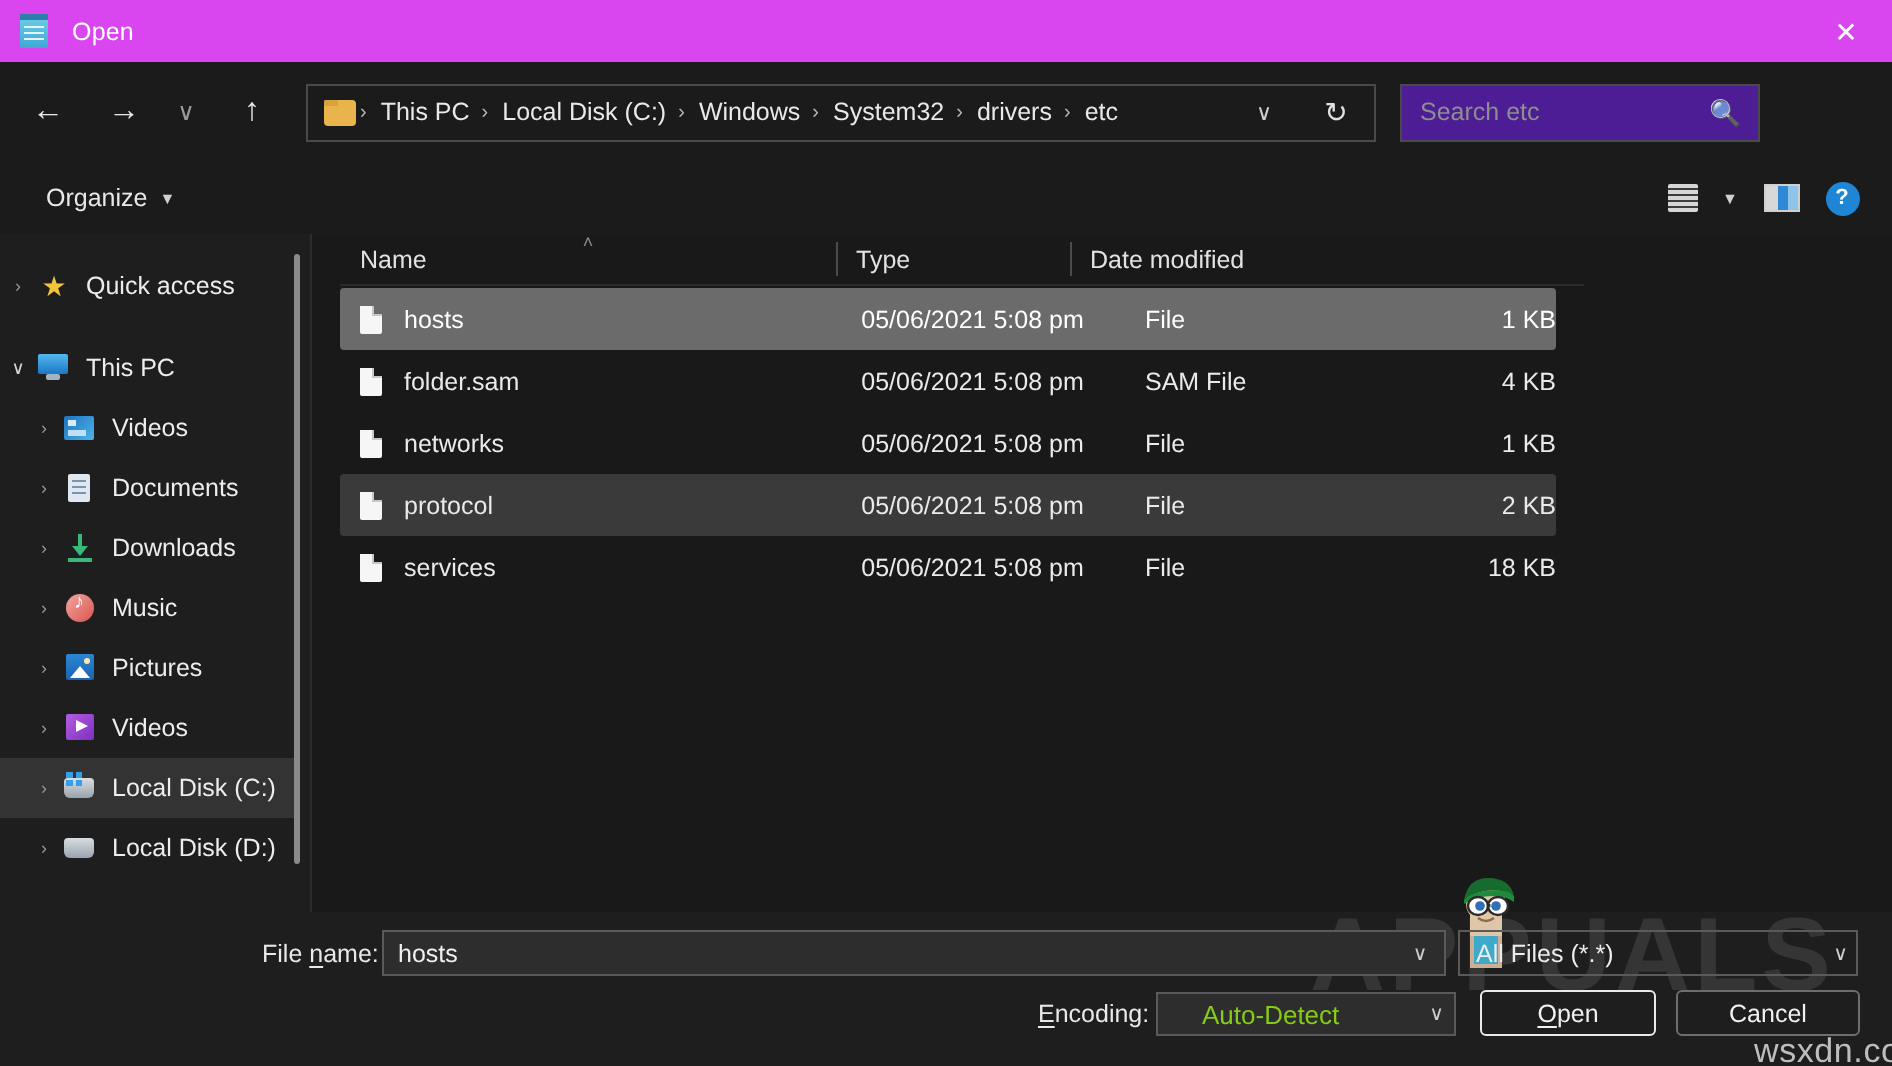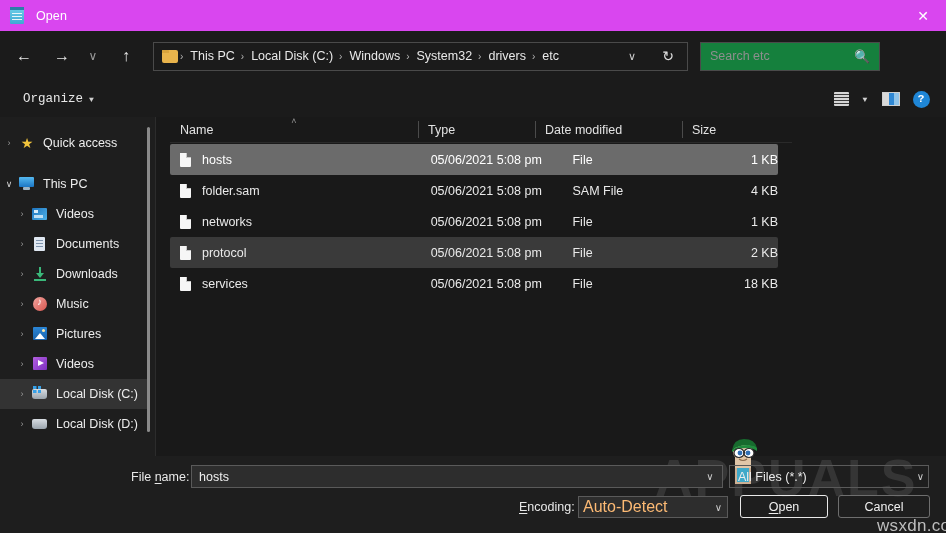--- a/index.html
+++ b/index.html
@@ -91,38 +91,38 @@
     color:#cfcfcf; font-size:11px;
   }
   #addr-refresh {
     position:absolute; right: 4px; top:0; height:27px; width:30px;
     display:flex; align-items:center; justify-content:center;
     color:#e0e0e0; font-size:14px;
   }
 
   #searchbox {
     margin-left: 12px; width: 180px; height: 29px;
-    border: 1px solid #4a4a4a; background: #15803d;
+    border: 1px solid #4a4a4a; background: #4c1d95;
     display:flex; align-items:center; position:relative;
   }
   #search-input {
     border: none; outline: none; background: transparent;
     color: #dcdcdc; font-size: 12.5px; font-family: inherit;
     margin-left: 9px; width: 140px; height: 25px;
   }
   #search-input::placeholder { color: #8e8e8e; }
   #search-icon {
     position:absolute; right: 8px; color:#cfcfcf; font-size:13px;
   }
 
   
   #cmdbar {
     position:absolute; left:0; top:81px; width:946px; height:36px;
     background:#1b1b1b;
-    display:flex; align-items:center;font-family:Liberation Mono, monospace;
+    display:flex; align-items:center;
   }
   .cmdbtn {
     height: 26px; display:flex; align-items:center; gap:6px;
     padding: 0 9px; font-size: 12.5px; color:#e8e8e8; border-radius:2px;
   }
   #cmd-organize { margin-left: 14px; }
   #cmd-newfolder { margin-left: 12px; }
   .caret-dn { font-size: 8px; color:#d0d0d0; }
 
   #cmd-right { position:absolute; right: 12px; display:flex; align-items:center; gap:2px; }
@@ -289,21 +289,21 @@
     position:absolute; right:4px; color:#cdcdcd; font-size:10px;
   }
 
   #encoding-label {
     position:absolute; left:519px; top:500px; font-size:12.5px; color:#e8e8e8;
   }
   #encoding-field {
     position:absolute; left:578px; top:496px; width:150px; height:22px;
     border:1px solid #5a5a5a; background:#2d2d2d; display:flex; align-items:center;
   }
-  #encoding-value { margin-left:4px; font-size:16px; color:#fdba74; }
+  #encoding-value { margin-left:22px; font-size:13px; color:#84cc16; }
   #encoding-caret { position:absolute; right:5px; color:#cdcdcd; font-size:10px; }
 
   .dlgbtn {
     position:absolute; height:23px; border-radius:3px;
     display:flex; align-items:center; justify-content:center;
     font-size:12.5px; color:#f0f0f0; background:transparent;
   }
   #open-btn { left:740px; top:495px; width:88px; border:1.5px solid #e9e9e9; }
   #cancel-btn { left:838px; top:495px; width:92px; border:1px solid #6e6e6e; }
   .accel { text-decoration: underline; text-underline-offset: 2px; }
@@ -495,23 +495,20 @@
     <div id="col-header">
       <div class="col" id="col-name">
         <span class="sortcaret">˄</span>
         <span>Name</span>
       </div>
       <div class="col" id="col-type">
         <span>Type</span>
       </div>
       <div class="col" id="col-date">
         <span>Date modified</span>
-      </div>
-      <div class="col" id="col-size">
-        <span>Size</span>
       </div>
     </div>
     <div id="header-rule"></div>
 
     <div id="filelist">
 
       <div class="frow selected">
         <span class="fileicon"></span>
         <span class="c-name">hosts</span>
         <span class="c-date">05/06/2021 5:08 pm</span>

